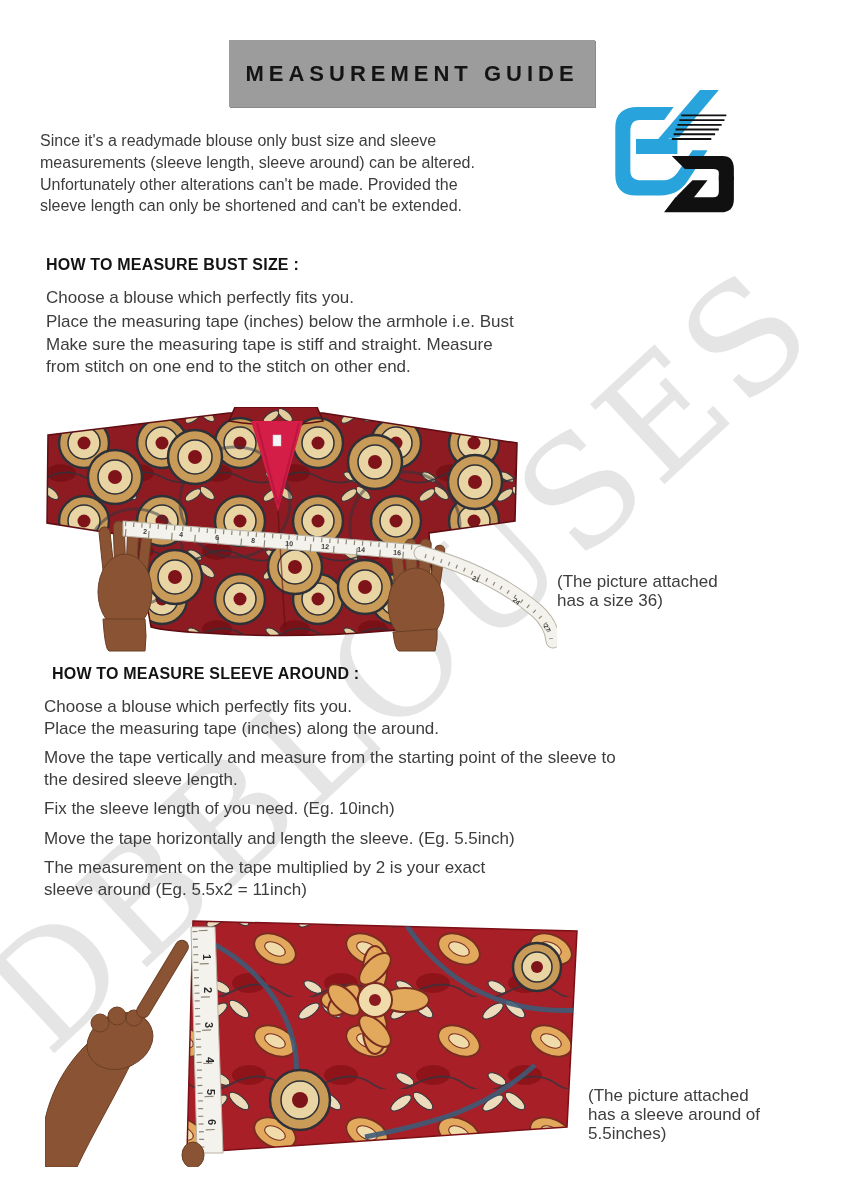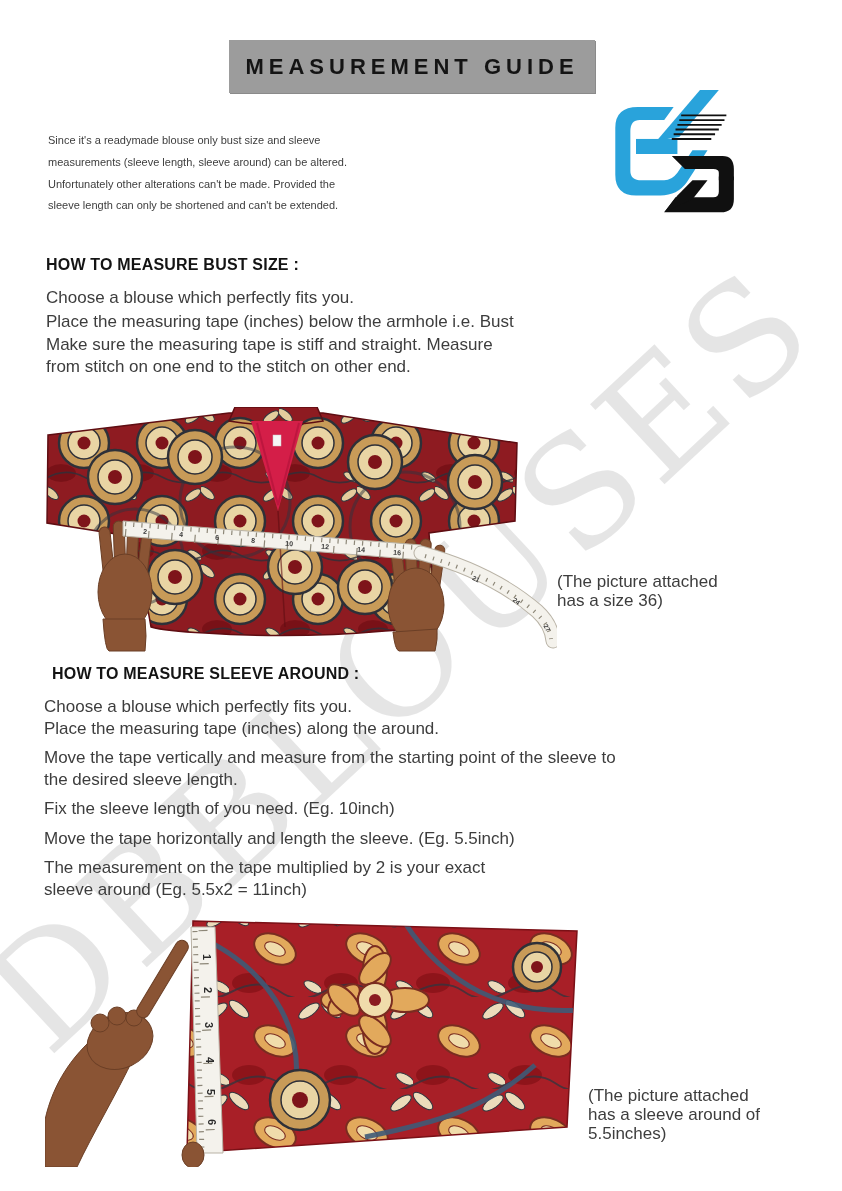--- a/index.html
+++ b/index.html
@@ -16,30 +16,30 @@
     font-family:"Liberation Sans", sans-serif;color:var(--body-text);overflow:hidden;
   }
   .layer{position:absolute;}
   .watermark{
     left:400px;top:660px;transform:translate(-50%,-50%) rotate(-43deg);
     font-family:"DejaVu Serif", serif;font-size:150px;letter-spacing:6px;
     color:var(--watermark);white-space:nowrap;z-index:1;user-select:none;
   }
   .content{z-index:2;}
   .title-box{
-    left:229px;top:40px;width:366px;height:53px;background:var(--header-bg);
+    left:229px;top:40px;width:366px;height:67px;background:var(--header-bg);
     display:flex;align-items:center;justify-content:center;
     box-shadow:1px 1px 0 #8a8a8a;
   }
   .title-box h1{
     font-size:22px;font-weight:bold;letter-spacing:5px;color:var(--heading-text);
     white-space:nowrap;
   }
   .logo{left:602px;top:90px;width:132px;height:128px;}
-  .intro{left:48px;top:130px;width:548px;font-size:11px;line-height:21.8px;}
+  .intro{left:40px;top:130px;width:548px;font-size:16px;line-height:21.8px;}
   .preline{white-space:pre-line;}
   .section-heading{
     font-size:16px;font-weight:bold;color:var(--heading-text);letter-spacing:0.2px;
     white-space:nowrap;
   }
   #bust-heading{left:46px;top:256px;}
   #sleeve-heading{left:52px;top:665px;}
   .steps{display:block;}
   #bust-steps{left:46px;top:287px;width:560px;}
   #sleeve-steps{left:44px;top:696px;width:680px;}

